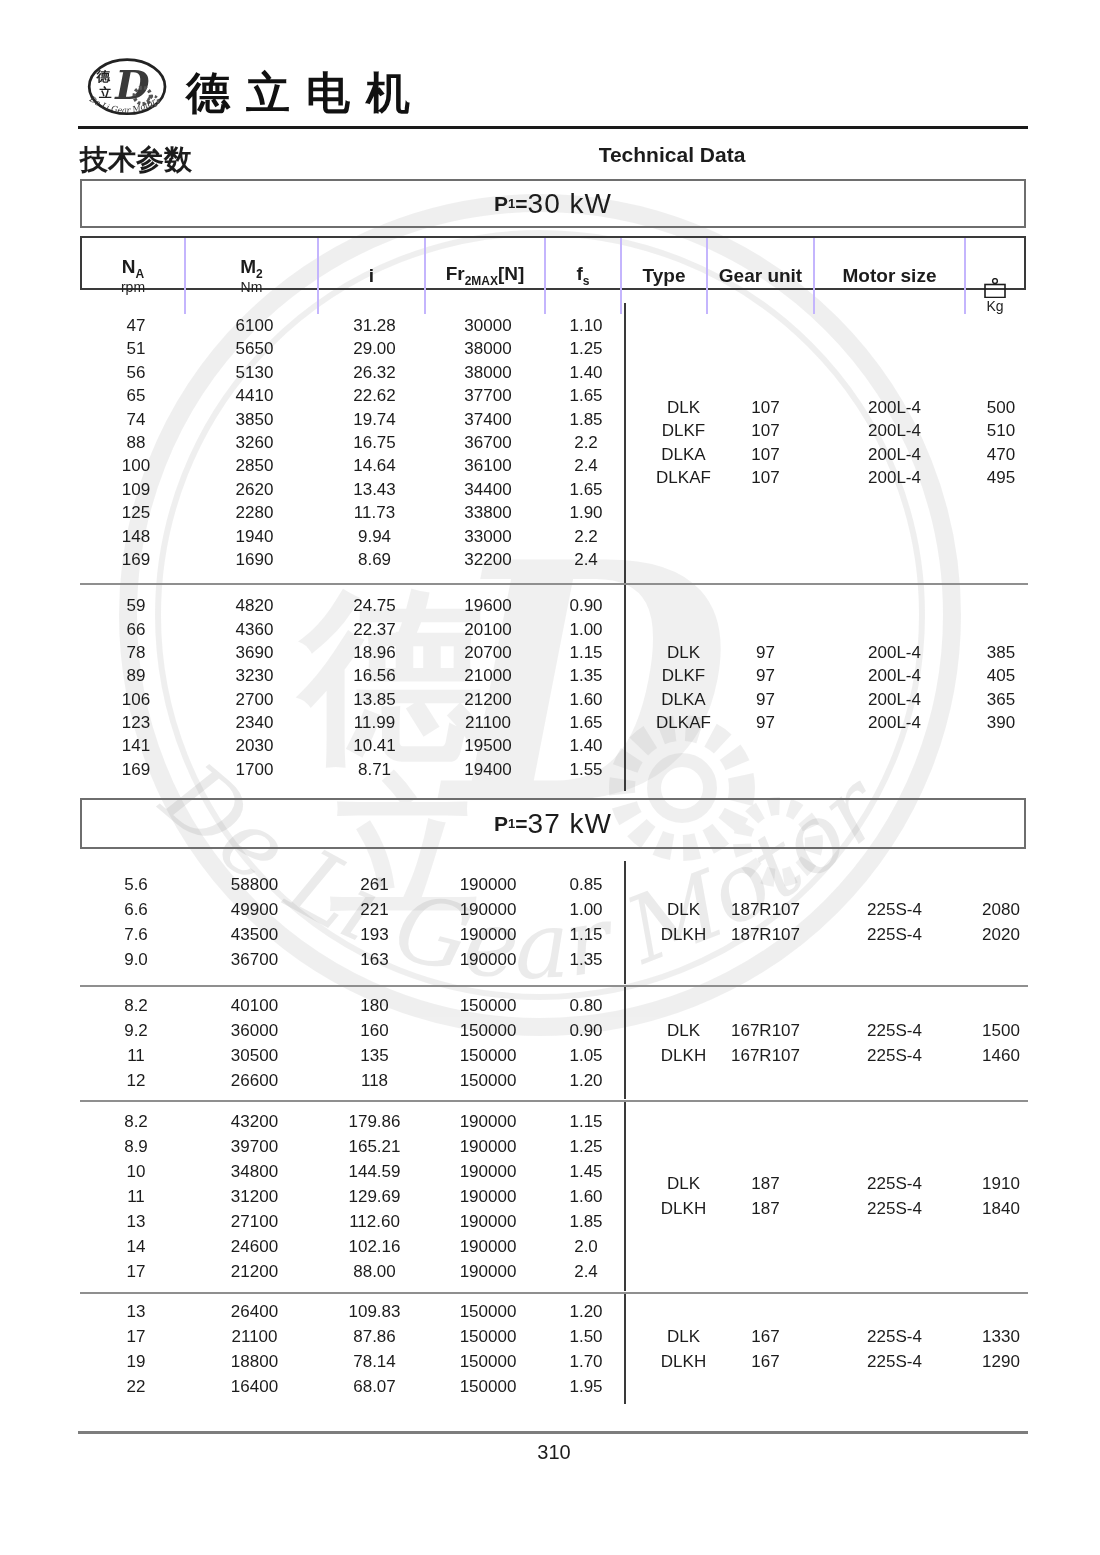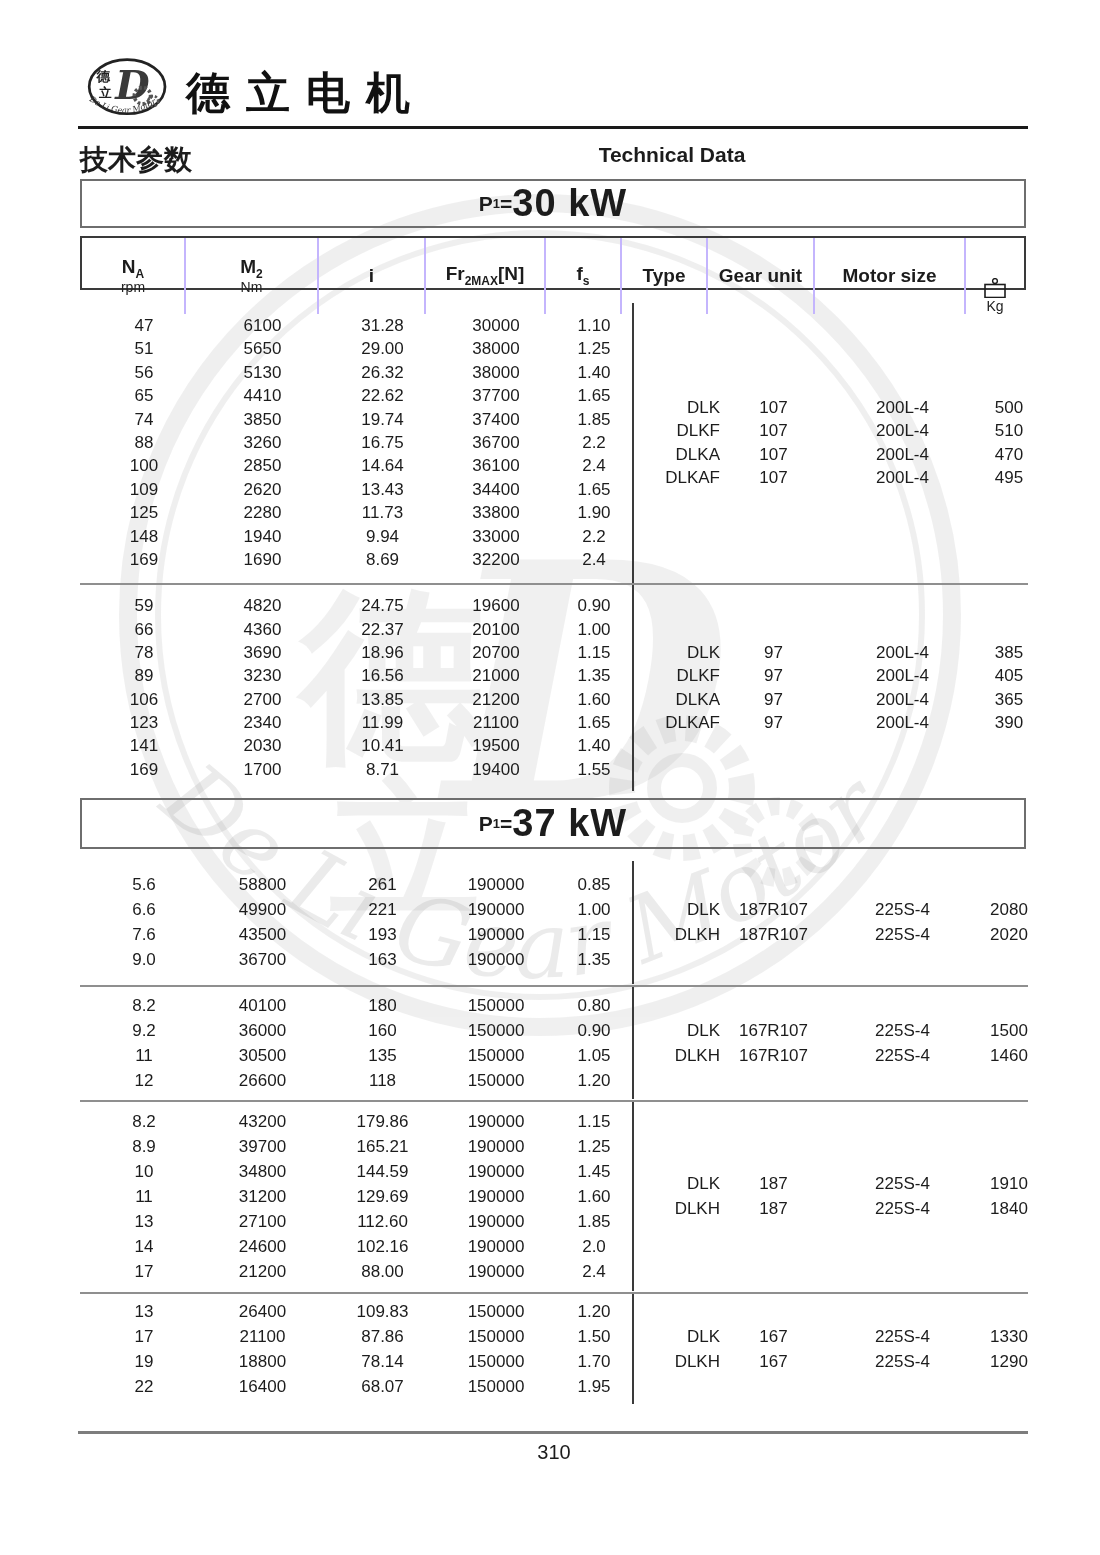--- a/index.html
+++ b/index.html
@@ -24,53 +24,53 @@
   
   .banner {
     position:absolute; left:80px; width:946px; height:49px; border:2px solid #6e6e6e;
     display:flex; align-items:center; justify-content:center; z-index:2;
   }
   #banner-30 { top:179px; }
   #banner-37 { top:798px; height:51px; }
   .banner .p  { font-size:21px; font-weight:bold; }
   .banner sub { font-size:13px; font-weight:bold; line-height:0; }
   .banner .eq { font-size:21px; font-weight:bold; }
-  .banner .kw { font-size:38px; font-weight:bold; letter-spacing:1px; }
+  .banner .kw { font-size:28px; font-weight:normal; letter-spacing:1px; }
   
   #header-box {
     position:absolute; left:80px; top:236px; width:946px; height:54px;
     border:2px solid #3a3a3a; display:grid; z-index:2;
     grid-template-columns:104px 133px 107px 120px 76px 86px 107px 151px 58px;
   }
   .hcell {
     border-right:2px solid #c4b5fd; display:flex; flex-direction:column;
     align-items:center; justify-content:center; line-height:1.1; white-space:nowrap;
   }
   .hcell:last-child { border-right:none;margin-top:40px; }
   .hmain { font-size:19px; font-weight:bold; }
   .hmain sub { font-size:12px; font-weight:bold; }
   .hunit { font-size:14px; color:#222; }
   .kg-icon { display:block; margin:0 auto 1px auto; }
   
-  .block { position:absolute; left:92px; width:948px; display:flex; z-index:2; }
+  .block { position:absolute; left:84px; width:948px; display:flex; z-index:2; }
   #block-1 { top:303px; height:280px; }
   #block-2 { top:585px; height:206px; }
   #block-3 { top:861px; height:123px; }
   #block-4 { top:987px; height:112px; }
   #block-5 { top:1102px; height:189px; }
   #block-6 { top:1294px; height:110px; }
   .block .left  { width:540px; display:flex; flex-direction:column; justify-content:center; }
   .block .right { width:408px; border-left:2px solid #3a3a3a; display:flex; flex-direction:column; justify-content:center; }
   .trow { display:grid; align-items:center; font-size:17px; white-space:nowrap; }
   .s30 .trow { height:23.4px; }
   .s37 .trow { height:25px; }
   .left  .trow { grid-template-columns:104px 133px 107px 120px 76px; }
   .right .trow { grid-template-columns:86px 107px 151px 62px; }
   .trow span { text-align:center; }
-  .right .trow span:first-child { text-align:right; padding-left:29px; }
+  .right .trow span:first-child { text-align:center; padding-left:29px; }
   
   .sep { position:absolute; left:80px; width:948px; height:1.5px; background:#8f8f8f; z-index:2; }
   #sep-1 { top:583px; } #sep-2 { top:985px; } #sep-3 { top:1100px; } #sep-4 { top:1292px; }
   #bottom-rule { position:absolute; left:78px; top:1431px; width:950px; height:2.5px; background:#7d7d7d; z-index:2; }
   #page-number { position:absolute; left:80px; top:1441px; width:948px; text-align:center; font-size:20px; z-index:2; }
 </style>
 </head>
 <body>
 
 <div class="page">

